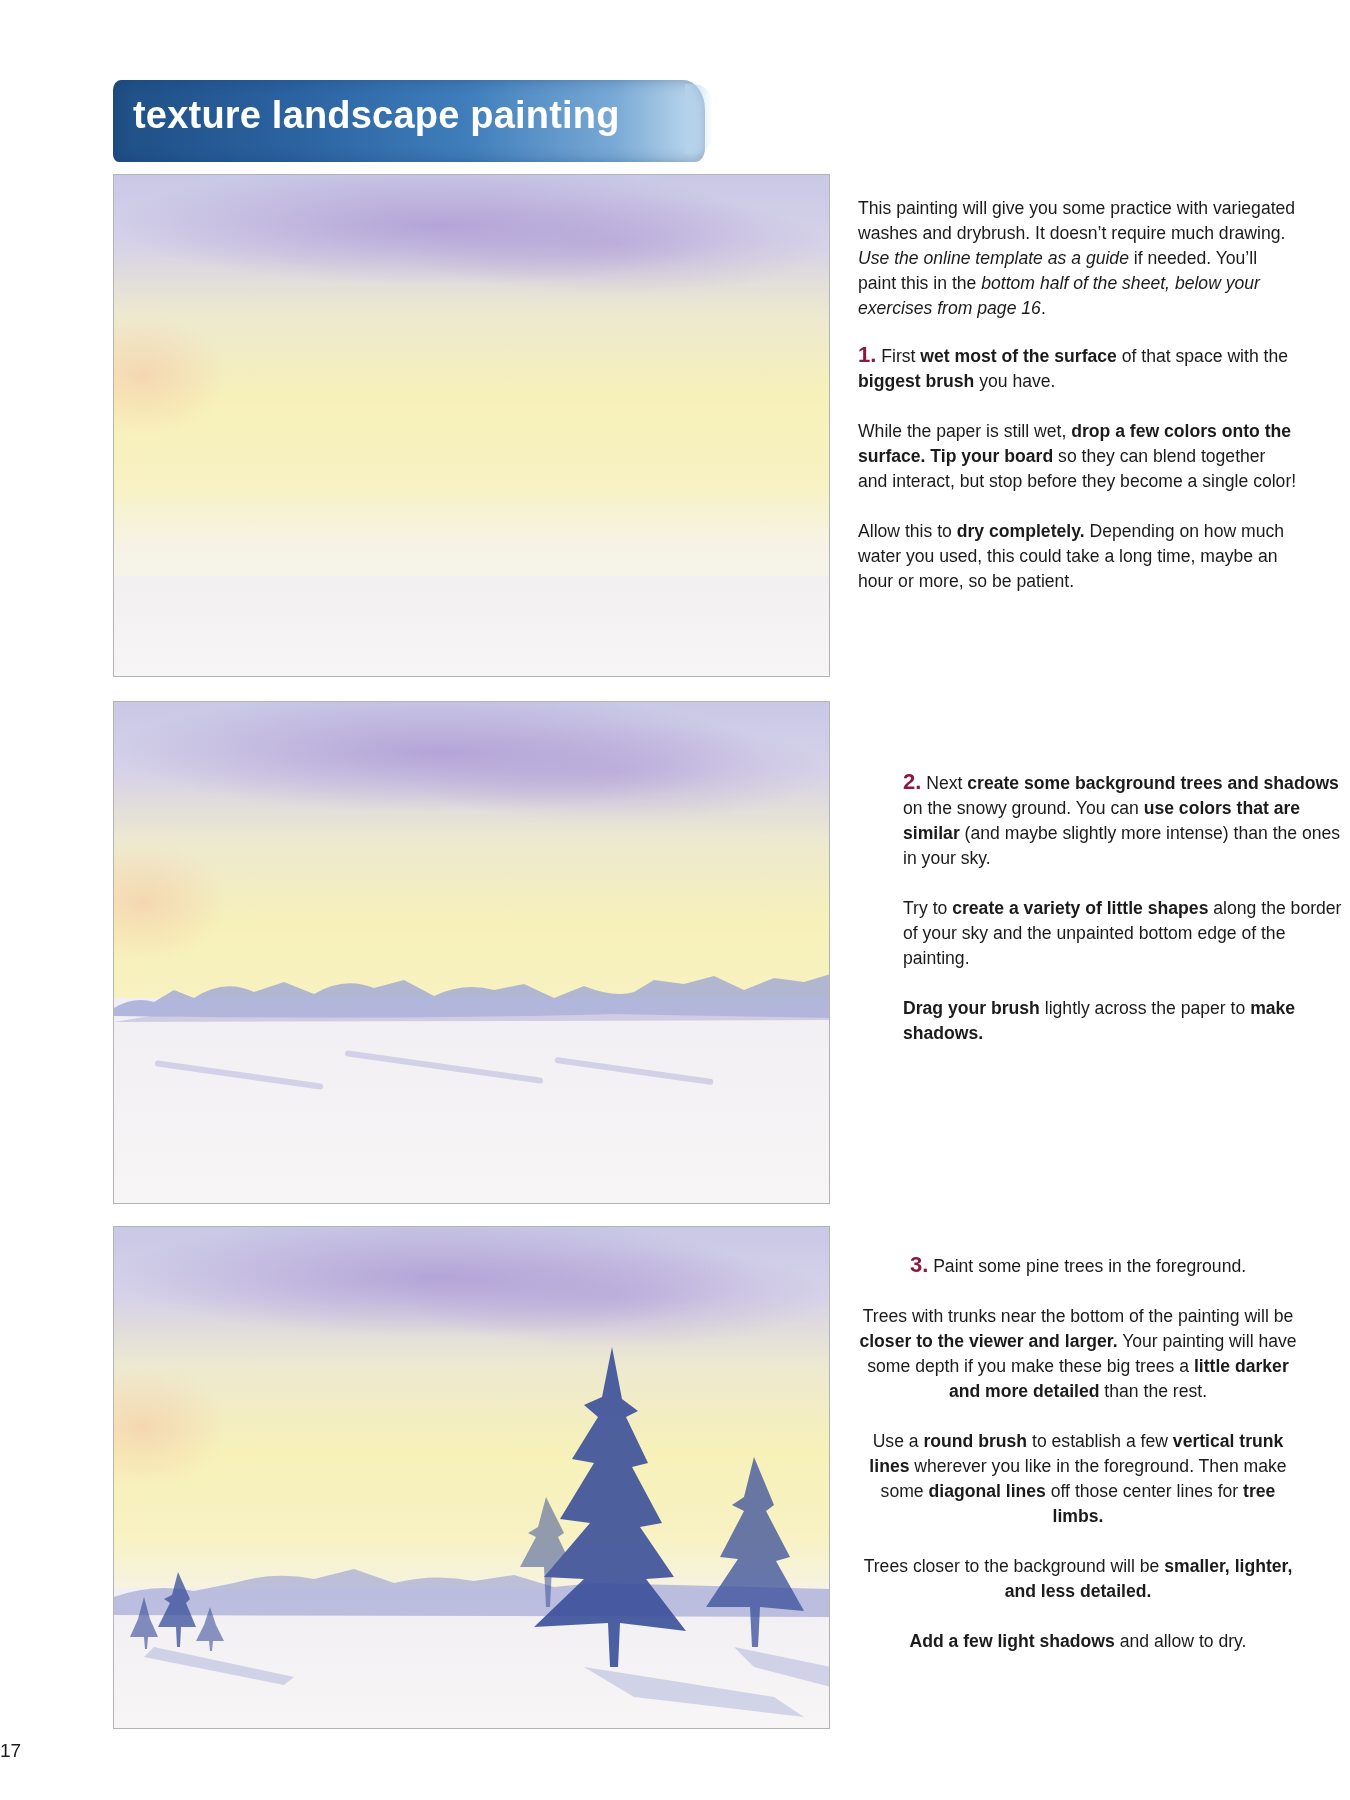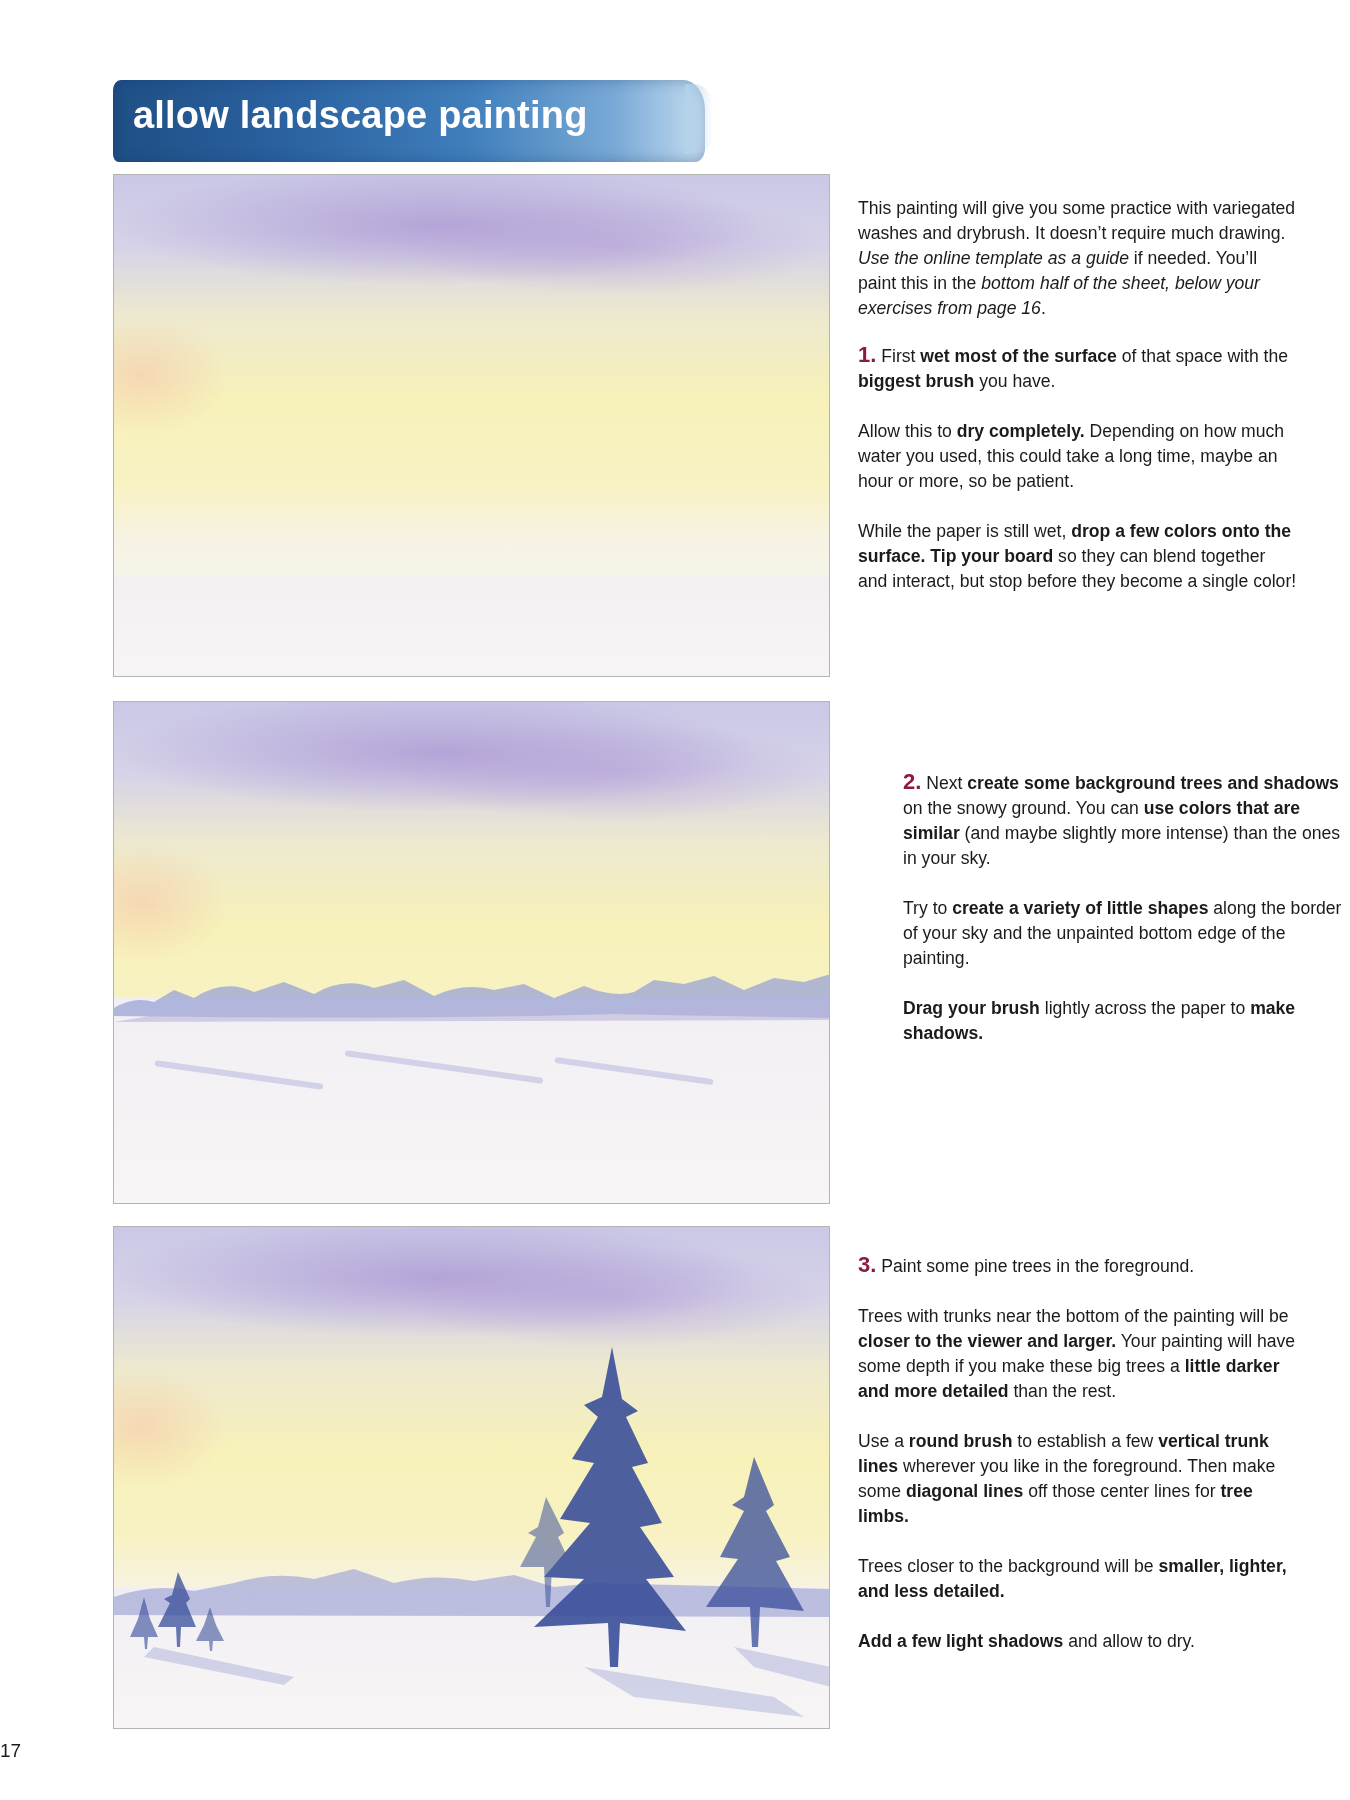--- a/index.html
+++ b/index.html
@@ -35,28 +35,28 @@
   .p3 .treeline { top:65%; }
   .shadow-streak { position:absolute; height:6px; background:rgba(150,150,210,0.35); transform:rotate(8deg); border-radius:3px; }
 
   
   .text { position:absolute; left:858px; width:440px; font-size:17.6px; line-height:25px; color:#1b1b1b; }
   .text p { margin:0 0 25px 0; }
   .step-num { color:#8b1a3c; font-weight:bold; font-size:22px; }
   b { font-weight:bold; }
   .t1 { top:176px;margin-top:20px; }
   .t2 { top:769px;margin-left:45px; }
-  .t3 { top:1252px; }
+  .t3 { top:1252px;text-align:center; }
   .pagenum { position:absolute; left:0; width:1212px; top:1740px; text-align:left; font-size:19px; color:#1b1b1b; }
 </style>
 </head>
 <body>
 
 <div class="banner">
-  <div class="banner-title">allow landscape painting</div>
+  <div class="banner-title">texture landscape painting</div>
 </div>
 
 <div class="painting p1">
   <div class="sky"></div>
   <div class="snow" style="top:80%;opacity:0.8"></div>
 </div>
 
 <div class="painting p2">
   <div class="sky"></div>
   <div class="snow"></div>
@@ -97,24 +97,24 @@
 </div>
 
 <div class="text t1">
   <p>
     <span>This painting will give you some practice with variegated washes and drybrush. It doesn’t require much drawing. </span><i>Use the online template as a guide</i><span> if needed. You’ll paint this in the </span><i>bottom half of the sheet, below your exercises from page 16</i><span>.</span>
   </p>
   <p style="margin-top:-4px">
     <span class="step-num">1.</span><span> First </span><b>wet most of the surface</b><span> of that space with the </span><b>biggest brush</b><span> you have.</span>
   </p>
   <p>
-    <span>Allow this to </span><b>dry completely.</b><span> Depending on how much water you used, this could take a long time, maybe an hour or more, so be patient.</span>
+    <span>While the paper is still wet, </span><b>drop a few colors onto the surface. Tip your board</b><span> so they can blend together and interact, but stop before they become a single color!</span>
   </p>
   <p>
-    <span>While the paper is still wet, </span><b>drop a few colors onto the surface. Tip your board</b><span> so they can blend together and interact, but stop before they become a single color!</span>
+    <span>Allow this to </span><b>dry completely.</b><span> Depending on how much water you used, this could take a long time, maybe an hour or more, so be patient.</span>
   </p>
 </div>
 
 <div class="text t2">
   <p>
     <span class="step-num">2.</span><span> Next </span><b>create some background trees and shadows</b><span> on the snowy ground. You can </span><b>use colors that are similar</b><span> (and maybe slightly more intense) than the ones in your sky.</span>
   </p>
   <p>
     <span>Try to </span><b>create a variety of little shapes</b><span> along the border of your sky and the unpainted bottom edge of the painting.</span>
   </p>

